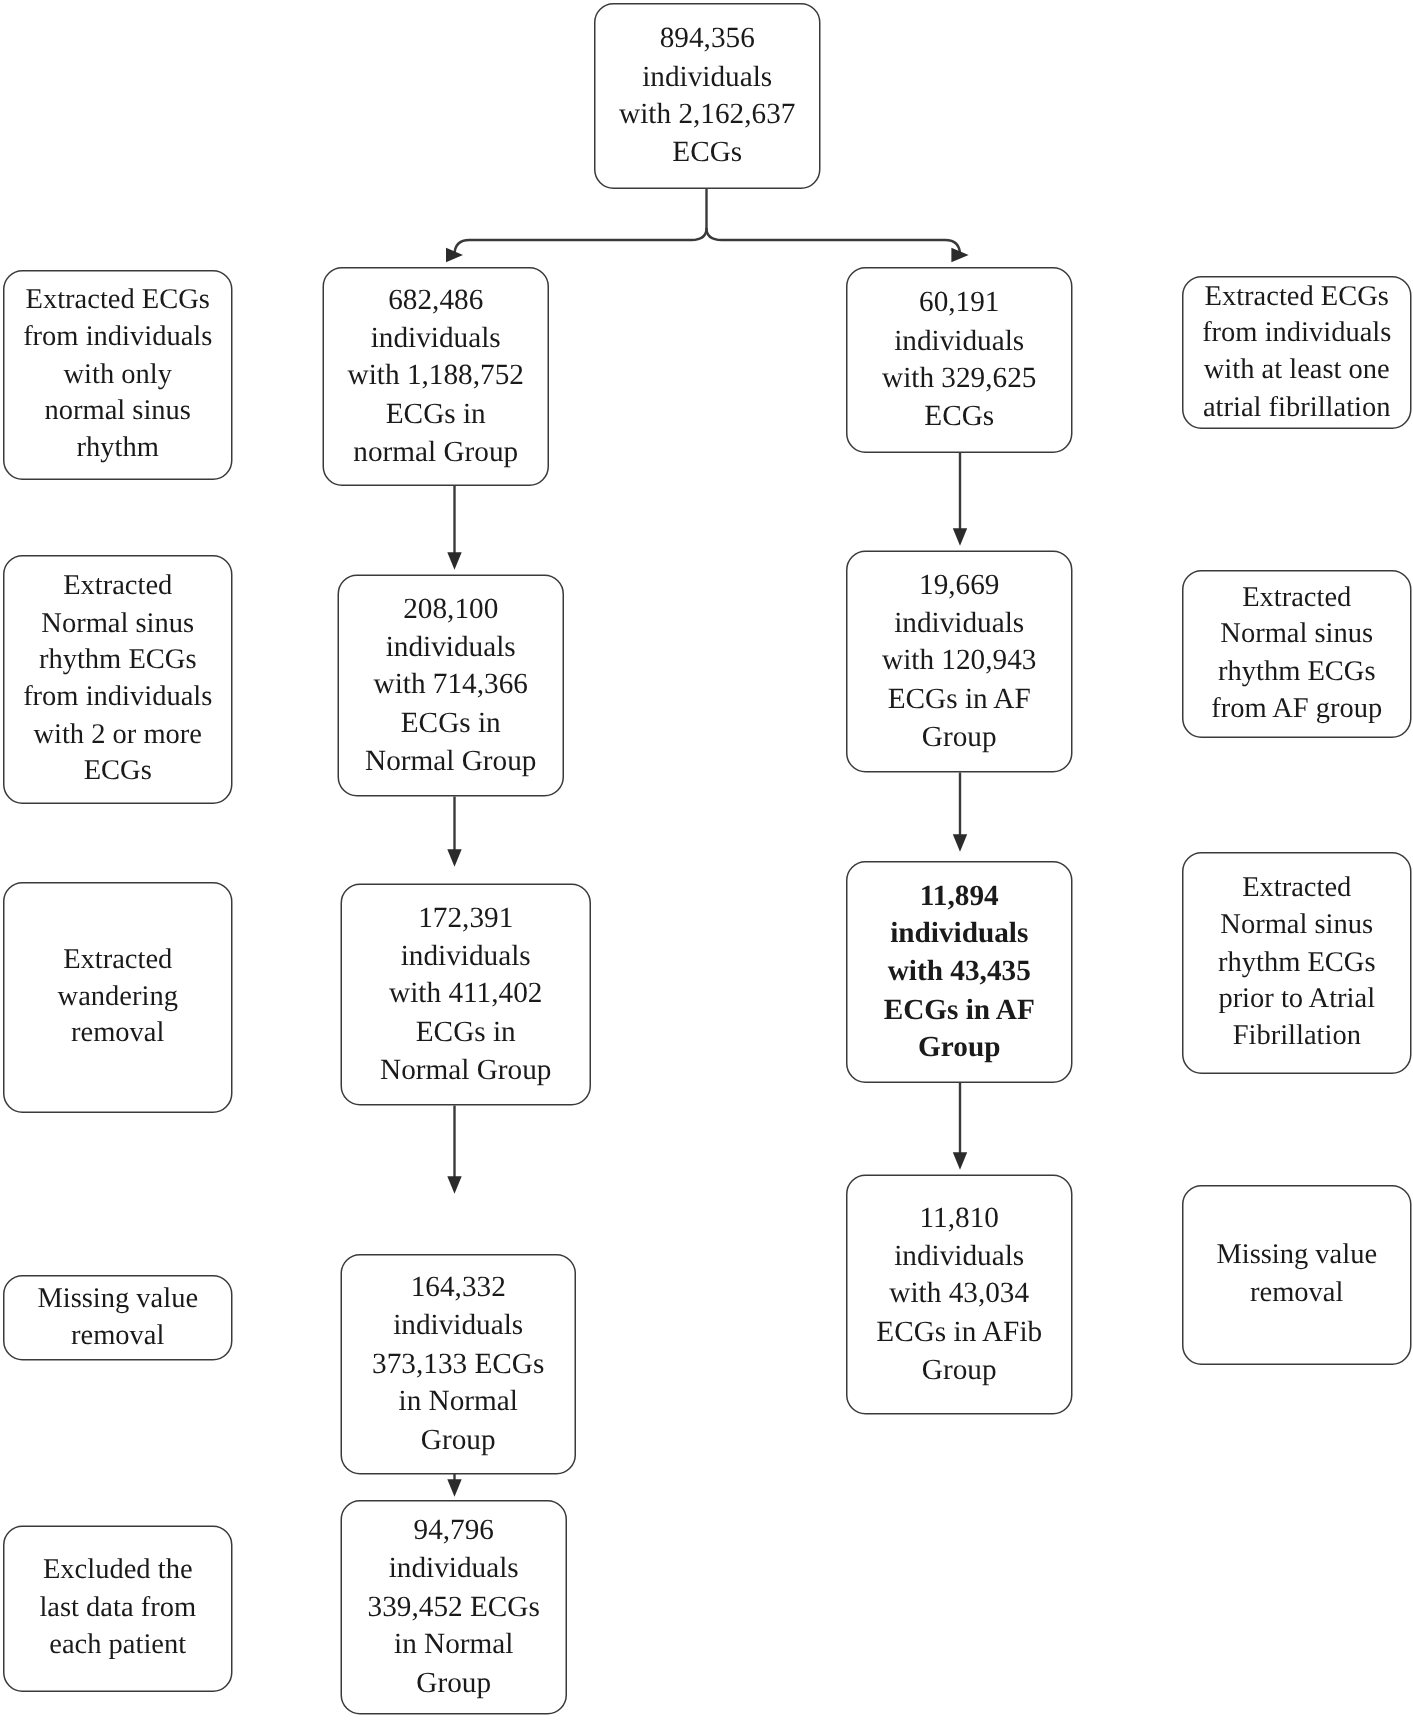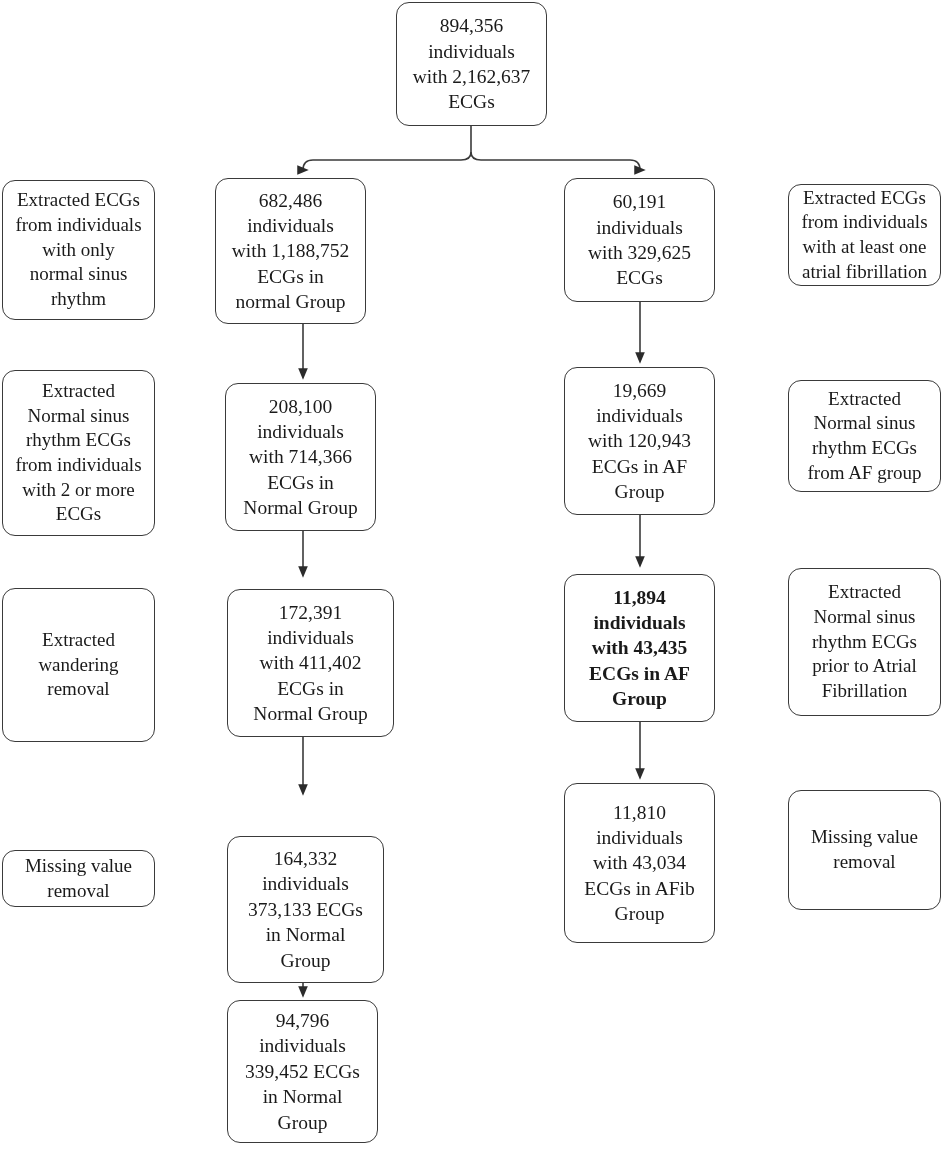--- a/index.html
+++ b/index.html
@@ -91,20 +91,23 @@
 Normal sinus
 rhythm ECGs
 from individuals
 with 2 or more
 ECGs</div>
   <div class="node annotation" style="left:2px; top:588px; width:153px; height:154px;">Extracted
 wandering
 removal</div>
   <div class="node annotation" style="left:2px; top:850px; width:153px; height:57px;">Missing value
 removal</div>
+  <div class="node annotation" style="left:2px; top:1017px; width:153px; height:111px;">Excluded the
+last data from
+each patient</div>
 
   <div class="node" style="left:215px; top:178px; width:151px; height:146px;">682,486
 individuals
 with 1,188,752
 ECGs in
 normal Group</div>
   <div class="node" style="left:211px; top:383px; width:151px; height:148px;margin-left:14px;">208,100
 individuals
 with 714,366
 ECGs in

